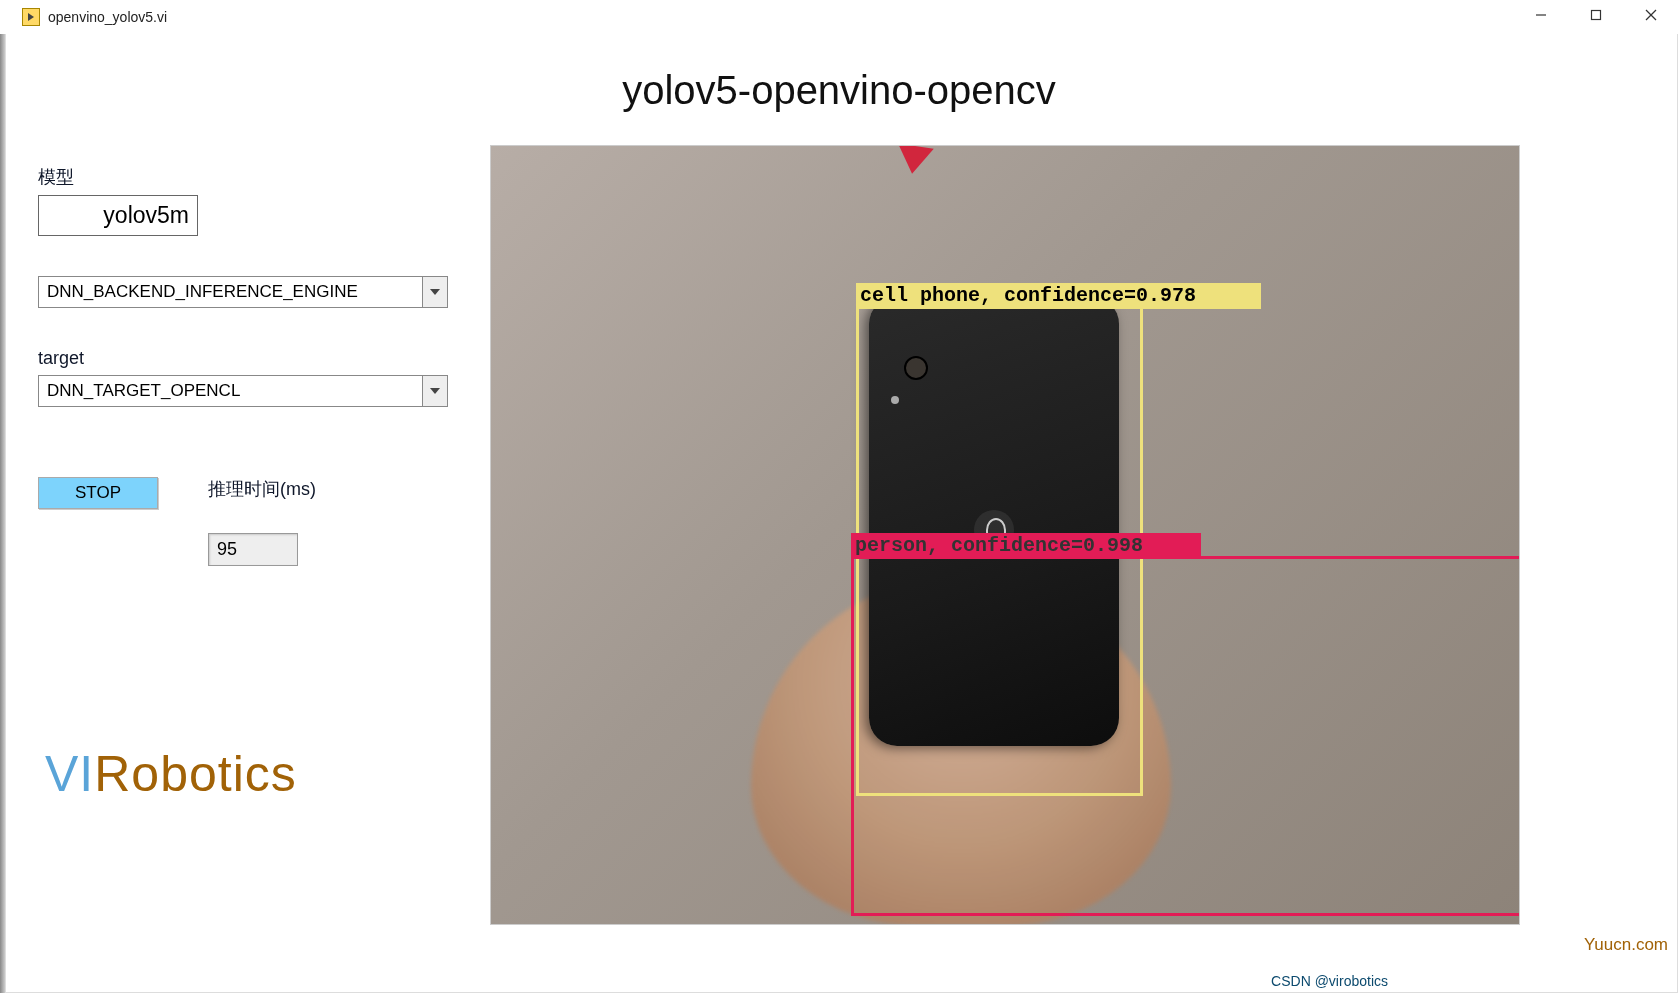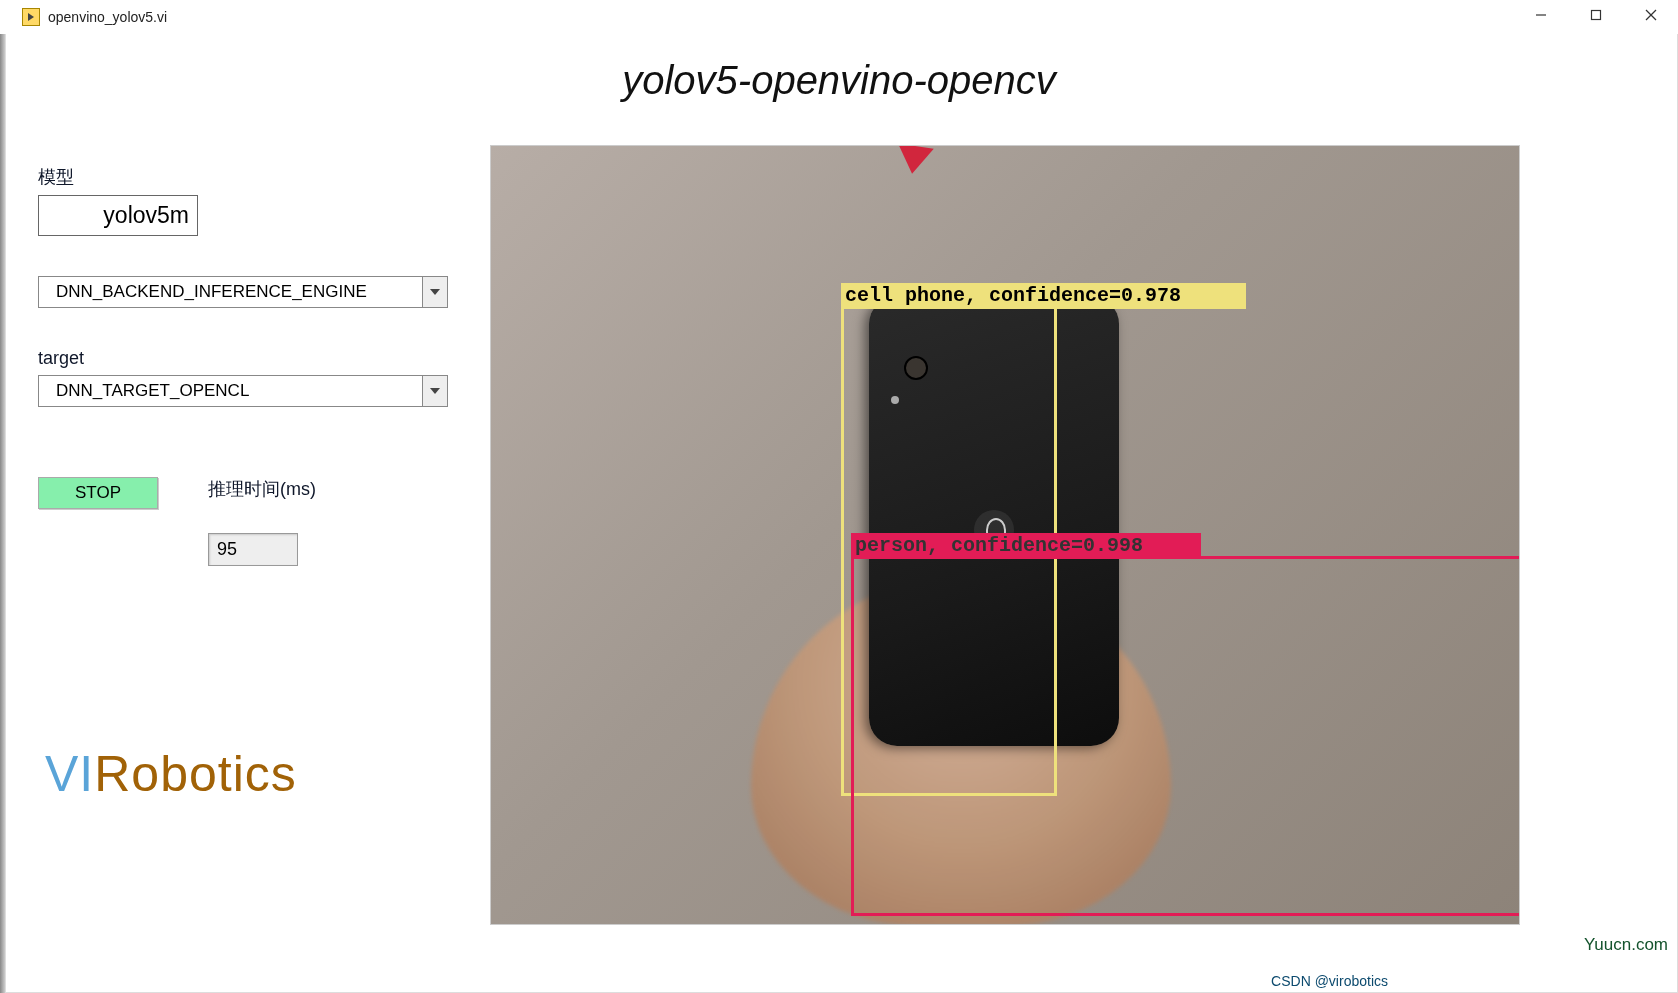--- a/index.html
+++ b/index.html
@@ -5,53 +5,53 @@
 * { box-sizing: border-box; margin: 0; padding: 0; }
 body { font-family: "Microsoft YaHei", "Segoe UI", sans-serif; background: #fff; width: 1678px; height: 993px; overflow: hidden; position: relative; }
 .left-edge { position:absolute; left:0; top:0; width:5px; height:993px; background: linear-gradient(to right, #888, #ccc); }
 .titlebar { height: 34px; display: flex; align-items: center; padding: 0 18px; background: #fff; border-bottom: 0px solid #eee; position: relative; }
 .titlebar .lv-icon { width: 18px; height: 18px; background: #ffd966; border: 1px solid #a88600; display: flex; align-items:center; justify-content:center; margin-right: 8px; margin-left:4px; }
 .titlebar .lv-icon .tri { width:0; height:0; border-left:6px solid #444; border-top:4px solid transparent; border-bottom:4px solid transparent; }
 .titlebar .title { font-size: 14px; color: #222; }
 .win-controls { position:absolute; right:0; top:0; display:flex; }
 .win-btn { width:55px; height:30px; display:flex; align-items:center; justify-content:center; font-size:14px; color:#333; cursor:default; }
 .win-btn svg { stroke:#333; stroke-width:1.2; fill:none; }
-.app-title { text-align:center; font-size:40px; font-family: "Segoe UI", sans-serif; color:#111; margin-top:24px; font-weight:400;font-style:italic; }
+.app-title { text-align:center; font-size:40px; font-family: "Segoe UI", sans-serif; color:#111; margin-top:34px; font-weight:400; }
 .content { position:absolute; top:145px; left:0; right:0; bottom:0; }
 .sidebar { position:absolute; left:38px; top:20px; width:360px; }
 .field-group { margin-bottom: 40px; }
 .field-label { font-size:18px; color:#0f172a; margin-bottom:6px; display:block; }
 .text-input { border:1px solid #666; padding:6px 8px; font-size:23px; font-family:inherit; background:#fff; width:160px;text-align:right; }
 .combo { display:flex; width:410px; }
-.combo .combo-value { flex:1; border:1px solid #888; border-right:none; padding:5px 17px; font-size:17px; background:#fff; white-space:nowrap; overflow:hidden; }
+.combo .combo-value { flex:1; border:1px solid #888; border-right:none; padding:5px 8px; font-size:17px; background:#fff; white-space:nowrap; overflow:hidden; }
 .combo .combo-btn { width:26px; border:1px solid #888; background:#eee; display:flex; align-items:center; justify-content:center; }
 .combo .combo-btn .chev { width:0; height:0; border-left:5px solid transparent; border-right:5px solid transparent; border-top:6px solid #444; }
 .bottom-row { display:flex; align-items:flex-start; gap:50px; margin-top:70px; }
-.stop-btn { width:120px; height:32px; background:#86efac; border:1px solid #aaa; box-shadow: 1px 1px 0 #ccc; font-size:17px; font-family:inherit; cursor:pointer; }
+.stop-btn { width:120px; height:32px; background:#7dd3fc; border:1px solid #aaa; box-shadow: 1px 1px 0 #ccc; font-size:17px; font-family:inherit; cursor:pointer; }
 .timer-box { }
 .timer-box .timer-val { width:90px; border:1px solid #999; background:#eee; padding:5px 8px; font-size:18px; box-shadow: inset 1px 1px 2px rgba(0,0,0,.15); margin-top: 32px; }
 .logo { position:absolute; left:45px; bottom:190px; font-size:50px; font-weight:300; letter-spacing:1px; }
 .logo .vi { color:#5aa4d8; font-weight:400; } .logo .ro { color:#a16207; }
 .viewport { position:absolute; left:490px; top:0px; width:1030px; height:780px; border:1px solid #ccc; background:#868178; overflow:hidden; }
 .scene { position:absolute; inset:0; background: linear-gradient(135deg, #b7ada6 0%, #a19890 40%, #8d8379 100%); }
 .red-tri { position:absolute; left:405px; top:0; width:60px; height:40px; }
 .red-tri::before { content:""; position:absolute; width:0; height:0; border-left:18px solid transparent; border-right:18px solid transparent; border-top:28px solid #d1263d; transform: rotate(8deg); }
 .hand { position:absolute; left:260px; top:430px; width:420px; height:350px; background: radial-gradient(circle at 50% 30%, #d8b29a 0%, #c29878 50%, #a87a5c 90%); border-radius: 50% 50% 40% 40% / 60% 60% 40% 40%; filter: blur(2px); opacity:.9; }
 .phone { position:absolute; left:378px; top:150px; width:250px; height:450px; background: linear-gradient(160deg, #2a2a2a 0%, #1a1a1a 60%, #0d0d0d 100%); border-radius:28px; box-shadow: -4px 2px 12px rgba(0,0,0,.5); }
 .phone .cam1 { position:absolute; left:35px; top:60px; width:24px; height:24px; border-radius:50%; background:#3a3530; border:2px solid #000; }
 .phone .cam2 { position:absolute; left:22px; top:100px; width:8px; height:8px; border-radius:50%; background:#aaa; }
 .phone .logo-a { position:absolute; left:50%; top:52%; transform:translate(-50%,-50%); width:40px; height:40px; border-radius:50%; background:rgba(255,255,255,.08); }
 .phone .logo-a::after { content:""; position:absolute; left:12px; top:8px; width:16px; height:20px; border:2px solid #ccc; border-radius:50% 50% 40% 40%; }
 .bbox { position:absolute; border:3px solid; }
 .bbox .lbl { position:absolute; top:-26px; left:-3px; right:-3px; height:26px; font-family: "Courier New", monospace; font-size:20px; font-weight:bold; white-space:nowrap; padding:1px 4px; overflow:hidden; }
-.bbox.cell { border-color:#eee17c; left:350px; top:160px; width:216px; height:490px; }
+.bbox.cell { border-color:#eee17c; left:365px; top:160px; width:287px; height:490px; }
 .bbox.cell .lbl { background:#eee17c; color:#000; width:405px; right:auto; }
 .bbox.person { border-color:#e21c56; left:360px; top:410px; width:736px; height:360px; }
 .bbox.person .lbl { background:#e21c56; color:#333; width:350px; right:auto; }
-.yuucn { position:absolute; right:10px; bottom:38px; color:#14532d; font-size:17px; font-family: sans-serif; }
+.yuucn { position:absolute; right:10px; bottom:38px; color:#a16207; font-size:17px; font-family: sans-serif; }
 .csdn { position:absolute; right:290px; bottom:4px; color:#0c4a6e; font-size:14px; }
 .window-border { position:absolute; top:0; left:5px; right:0; height:100%; border:1px solid #ddd; pointer-events:none; }
 </style>
 </head>
 <body>
 
 <div class="left-edge"></div>
 <div class="window-border"></div>
 
 <div class="titlebar">

